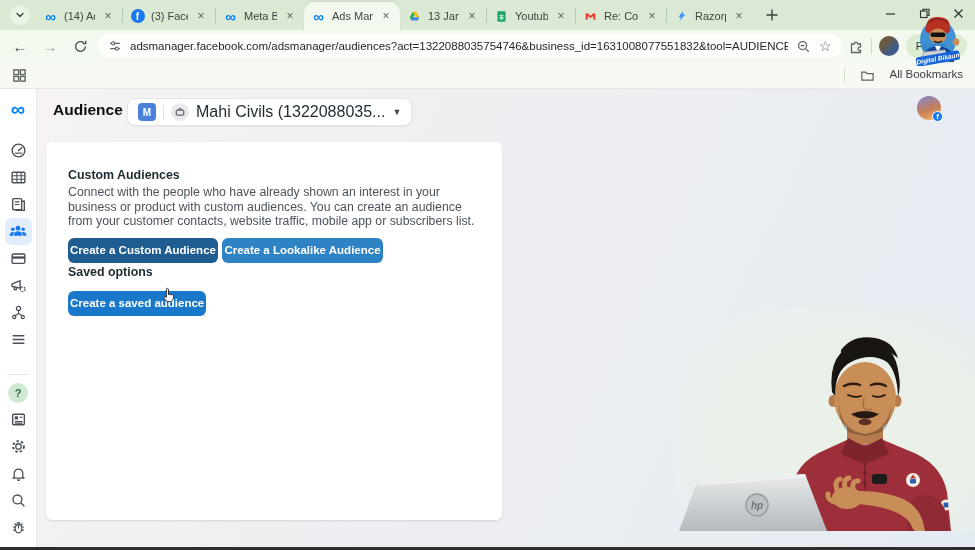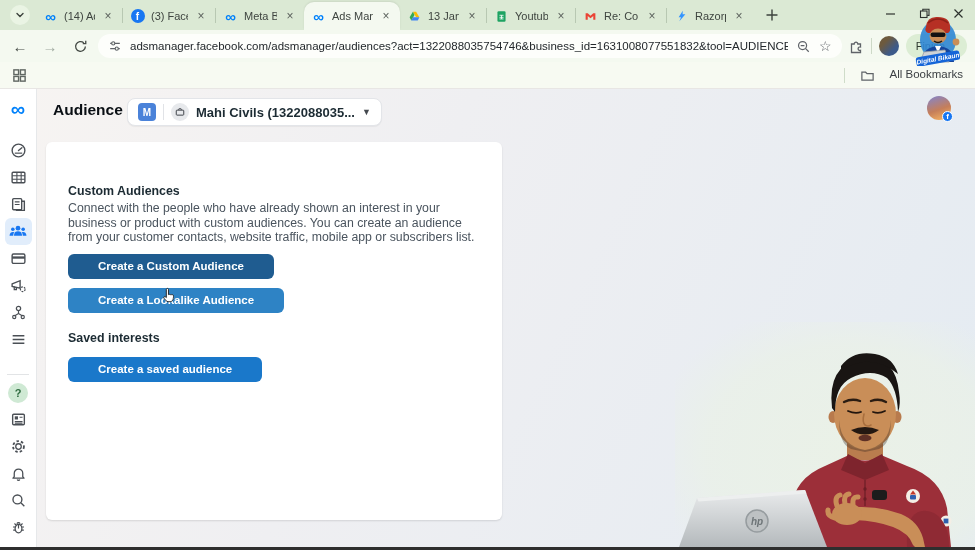--- a/index.html
+++ b/index.html
@@ -57,52 +57,52 @@
   .sb-logo { height:28px; display:flex; align-items:center; justify-content:center; font-size:20px;
              font-weight:bold; color:#0081fb; margin-bottom:14px; }
   .sb-item { width:27px; height:27px; display:flex; align-items:center; justify-content:center;
              color:#4a4f55; flex:none; }
   .sb-item.active { background:#e1edfb; border-radius:6px; }
   .sb-spacer { flex:1; }
   .sb-div { width:22px; height:1px; background:#e2e4e6; margin:4px 0; }
   .help-circle { width:20px; height:20px; border-radius:50%; background:#cfe9d4; color:#2e6b3f;
                  font-size:11px; font-weight:bold; display:flex; align-items:center; justify-content:center; }
 
-  .app-header { position:absolute; left:37px; top:0; right:6px; height:46px; }
+  .app-header { position:absolute; left:37px; top:0; right:16px; height:46px; }
   .page-title { position:absolute; left:16px; top:12px; font-size:15.5px; font-weight:bold; color:#0a0f14; }
   .account-pill { position:absolute; left:90px; top:9px; height:28px; background:#fff; border:1px solid #e3e5e9;
                   border-radius:8px; box-shadow:0 1px 1px rgba(0,0,0,.05); display:flex; align-items:center;
                   gap:7px; padding:0 10px; }
   .acct-m { width:18px; height:18px; border-radius:4px; background:#4a82d9; color:#fff; font-size:10px;
             font-weight:bold; display:flex; align-items:center; justify-content:center; }
   .acct-div { width:1px; height:16px; background:#e1e3e7; }
   .acct-biz { width:18px; height:18px; border-radius:50%; background:#e7e9ec; display:flex;
               align-items:center; justify-content:center; }
-  .acct-name { font-size:13px; color:#1c2b33;font-weight:bold; }
+  .acct-name { font-size:16px; color:#1c2b33; }
   .acct-caret { font-size:9px; color:#44494f; }
   .hdr-avatar { position:absolute; right:18px; top:7px; width:24px; height:24px; border-radius:50%;
                 background:linear-gradient(160deg,#8d84bb 10%,#c57e5a 55%,#f0ad62 90%); }
   .hdr-avatar .fb-badge { position:absolute; right:-2px; bottom:-2px; width:11px; height:11px; border-radius:50%;
                 background:#1877f2; color:#fff; font-size:8px; font-weight:bold; display:flex;
                 align-items:center; justify-content:center; border:1px solid #fff; }
 
   .card { position:absolute; left:46px; top:53px; width:456px; min-height:378px; background:#fff;
           border-radius:6px; box-shadow:0 1px 2px rgba(0,0,0,.12); padding:24px 22px 26px 22px; }
   .intro-title { font-size:15px; font-weight:bold; color:#1c2b33; margin-bottom:9px; }
   .intro-line { font-size:12.3px; color:#4a545e; margin-bottom:4px; }
   .intro-link { color:#1877f2; text-decoration:none; }
-  .sec-title { font-size:12.4px; font-weight:bold; color:#1c2b33; margin-top:18px; margin-bottom:3px; }
+  .sec-title { font-size:12.4px; font-weight:bold; color:#1c2b33; margin-top:2px; margin-bottom:3px; }
   .sec-body { font-size:12.3px; color:#4a545e; line-height:1.18; }
-  .btn { display:inline-block; margin-top:9px; height:25px; line-height:25px; padding:0 30px; border:none;
+  .btn { display:inline-block; margin-top:9px; height:25px; line-height:25px; padding:0 2px; border:none;
          border-radius:6px; color:#fff; font-size:11.5px; font-weight:bold; font-family:inherit; }
   .btn-dark  { background:#1f5c90; }
   .btn-mid   { background:#2e83c5; }
   .btn-light { background:#1a78ca; }
 
-  .presenter { position:absolute; right:0; bottom:0; width:300px; height:225px; }
+  .presenter { position:absolute; right:0; bottom:16px; width:300px; height:225px; }
   .mascot { position:absolute; top:14px; right:5px; width:66px; height:52px; z-index:40; }
   .cursor { position:absolute; left:161px; top:287px; z-index:30; }
   .bottom-strip { position:absolute; left:0; right:0; bottom:0; height:3px; background:#2e2e2e; z-index:60; }
 
   svg.ic { display:block; }
 </style>
 </head>
 <body>
 
 <div class="stage">
@@ -379,21 +379,21 @@
     </div>
 
     <div class="card">
 
       <div class="sec-title">Custom Audiences</div>
       <div class="sec-body">Connect with the people who have already shown an interest in your business or product with custom audiences. You can create an audience from your customer contacts, website traffic, mobile app or subscribers list.</div>
       <button class="btn btn-dark">Create a Custom Audience</button>
 
       <button class="btn btn-mid">Create a Lookalike Audience</button>
 
-      <div class="sec-title">Saved interests</div>
+      <div class="sec-title">Saved options</div>
       <button class="btn btn-light">Create a saved audience</button>
     </div>
 
     <div class="presenter">
       <svg class="ic" width="300" height="225" viewBox="0 0 300 225">
         <defs>
           <radialGradient id="vbg" cx="58%" cy="58%" r="68%">
             <stop offset="0%" stop-color="#eaf1e7"></stop>
             <stop offset="70%" stop-color="#eaf1e7" stop-opacity="0.75"></stop>
             <stop offset="100%" stop-color="#eaf1e7" stop-opacity="0"></stop>

